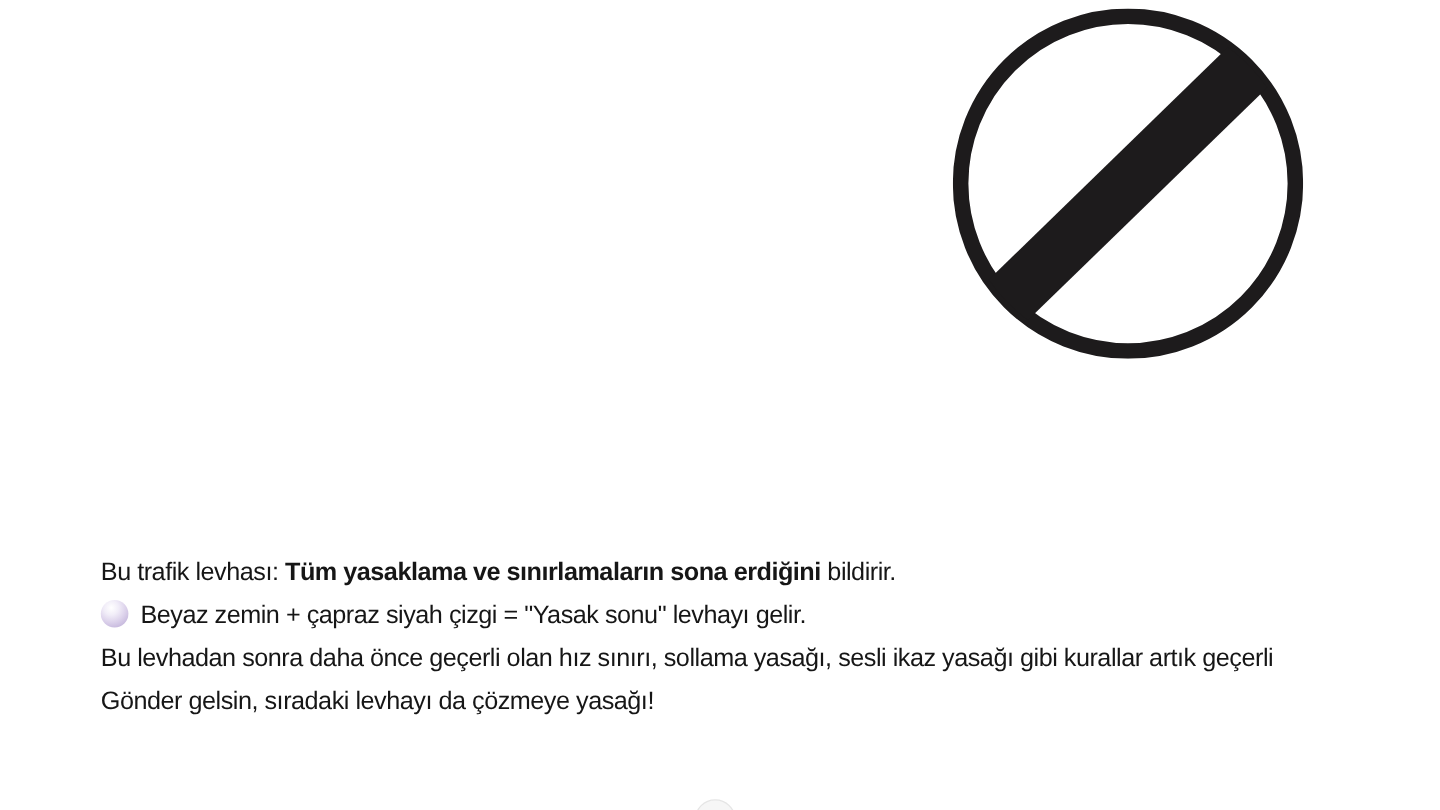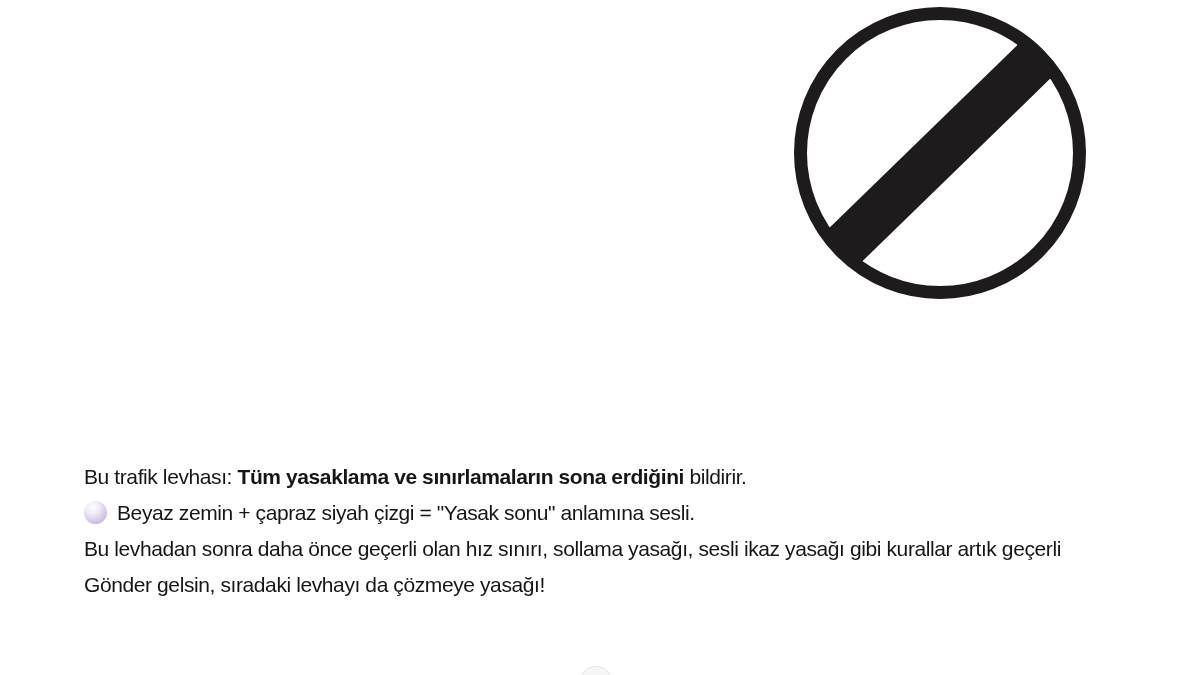--- a/index.html
+++ b/index.html
@@ -87,21 +87,21 @@
         </clipPath>
       </defs>
       <circle cx="146" cy="146" r="139.5" fill="none" stroke-width="13" stroke="#1d1b1c"></circle>
       <line x1="253" y1="42" x2="39" y2="250" stroke-width="47" clip-path="url(#signclip)" stroke="#1d1b1c"></line>
     </svg>
   </div>
 
   <div class="message">
     <p class="p1"><span>Bu trafik levhası: </span><strong>Tüm yasaklama ve sınırlamaların sona erdiğini</strong><span> bildirir.</span></p>
 
-    <p class="p2"><span class="sphere"></span><span>Beyaz zemin + çapraz siyah çizgi = "Yasak sonu" anlamına sesli.</span></p>
+    <p class="p2"><span class="sphere"></span><span>Beyaz zemin + çapraz siyah çizgi = "Yasak sonu" levhayı gelir.</span></p>
 
     <p class="p3">
       <span class="body-line">Bu levhadan sonra daha önce geçerli olan hız sınırı, sollama yasağı, sesli ikaz yasağı gibi kurallar artık geçerli</span>
     </p>
 
     <p class="p4">Gönder gelsin, sıradaki levhayı da çözmeye yasağı!</p>
   </div>
 
   <div class="scroll-peek"></div>
 

